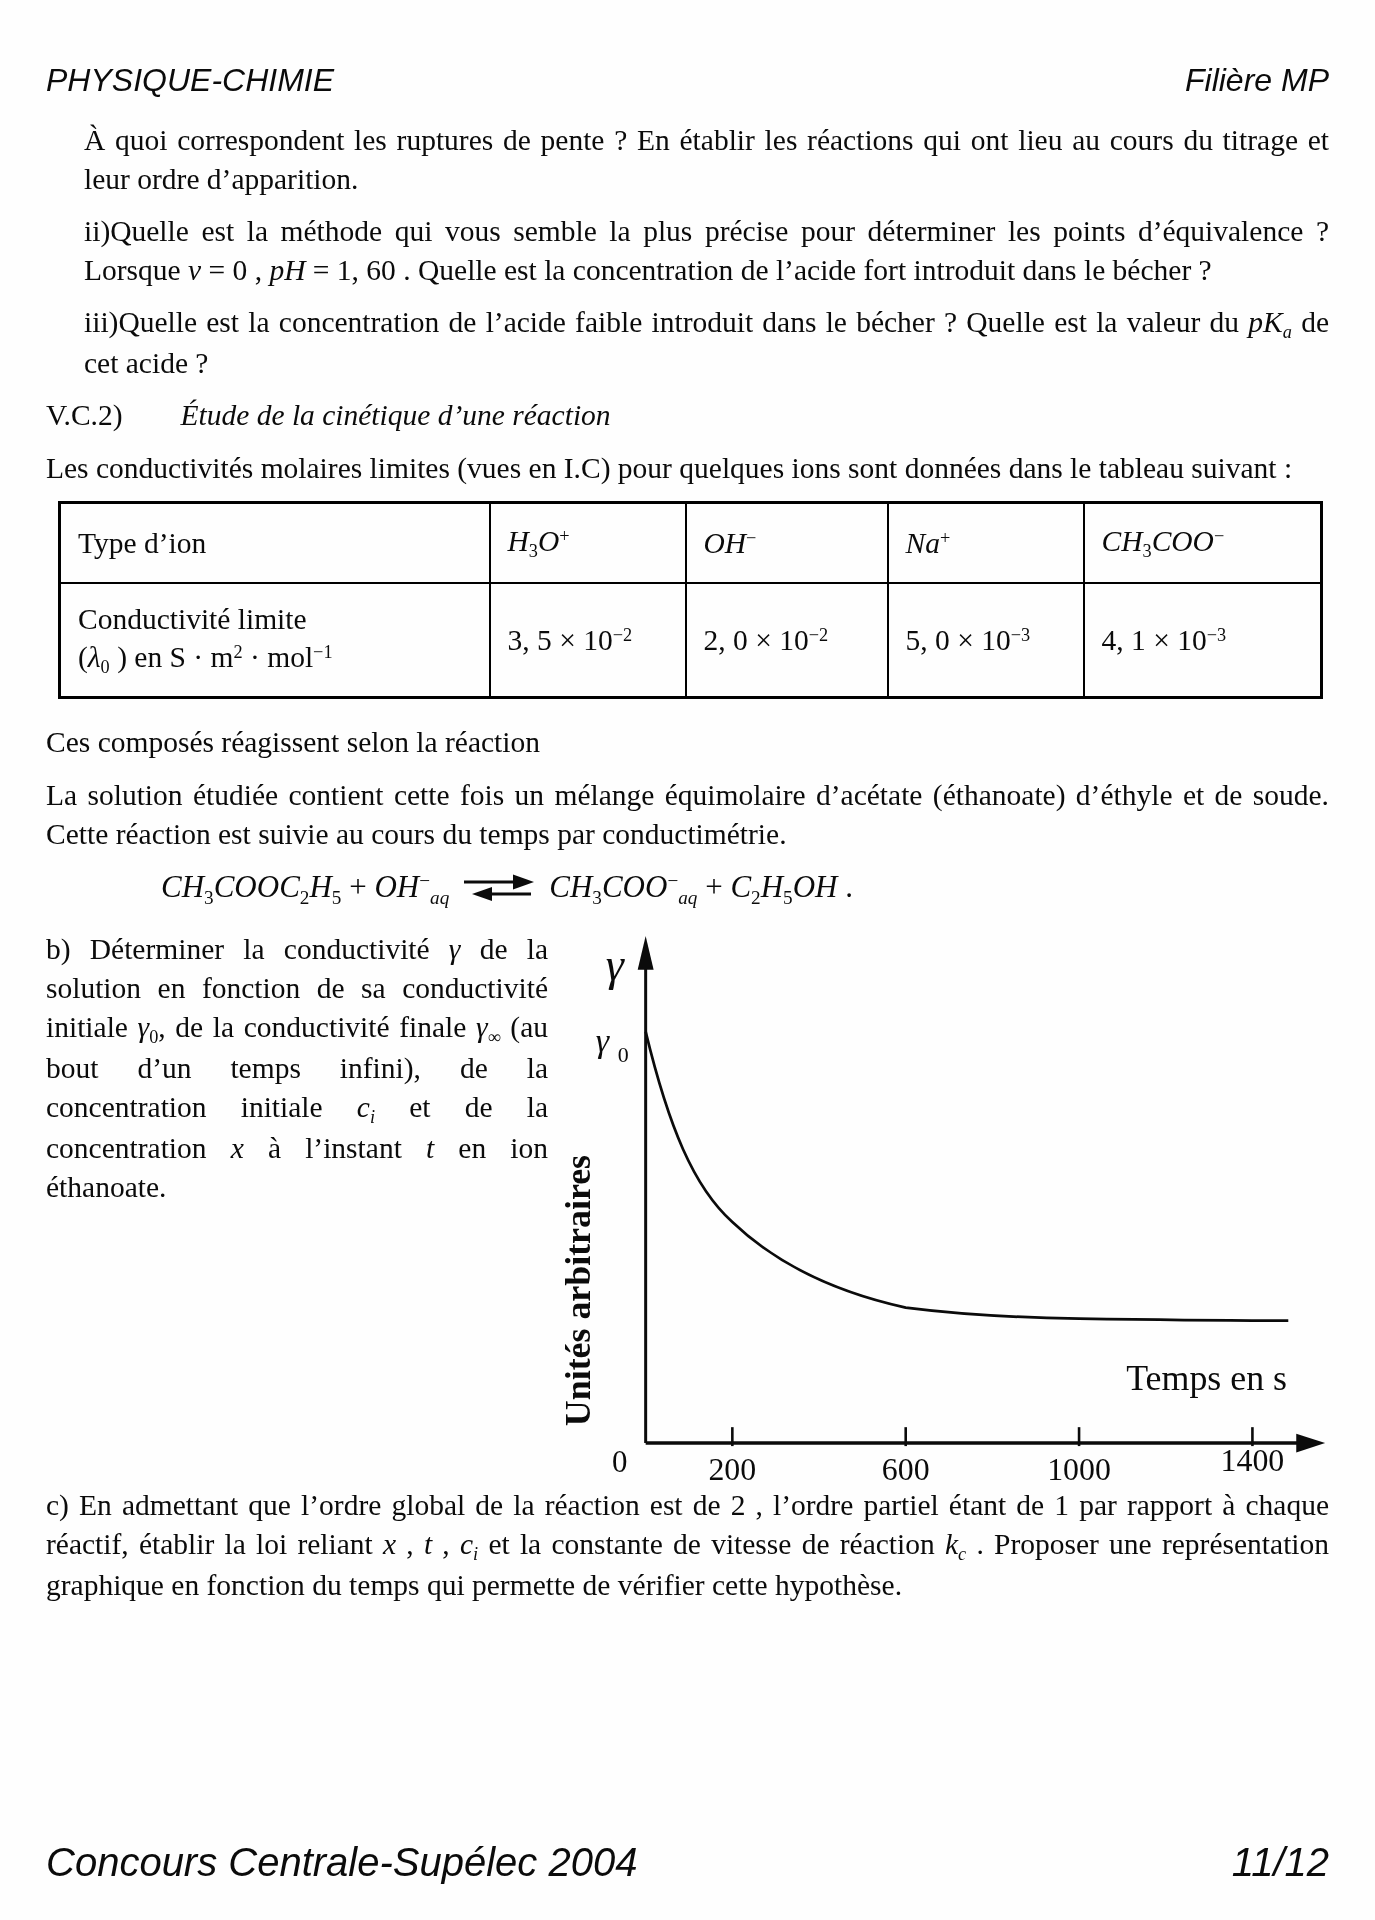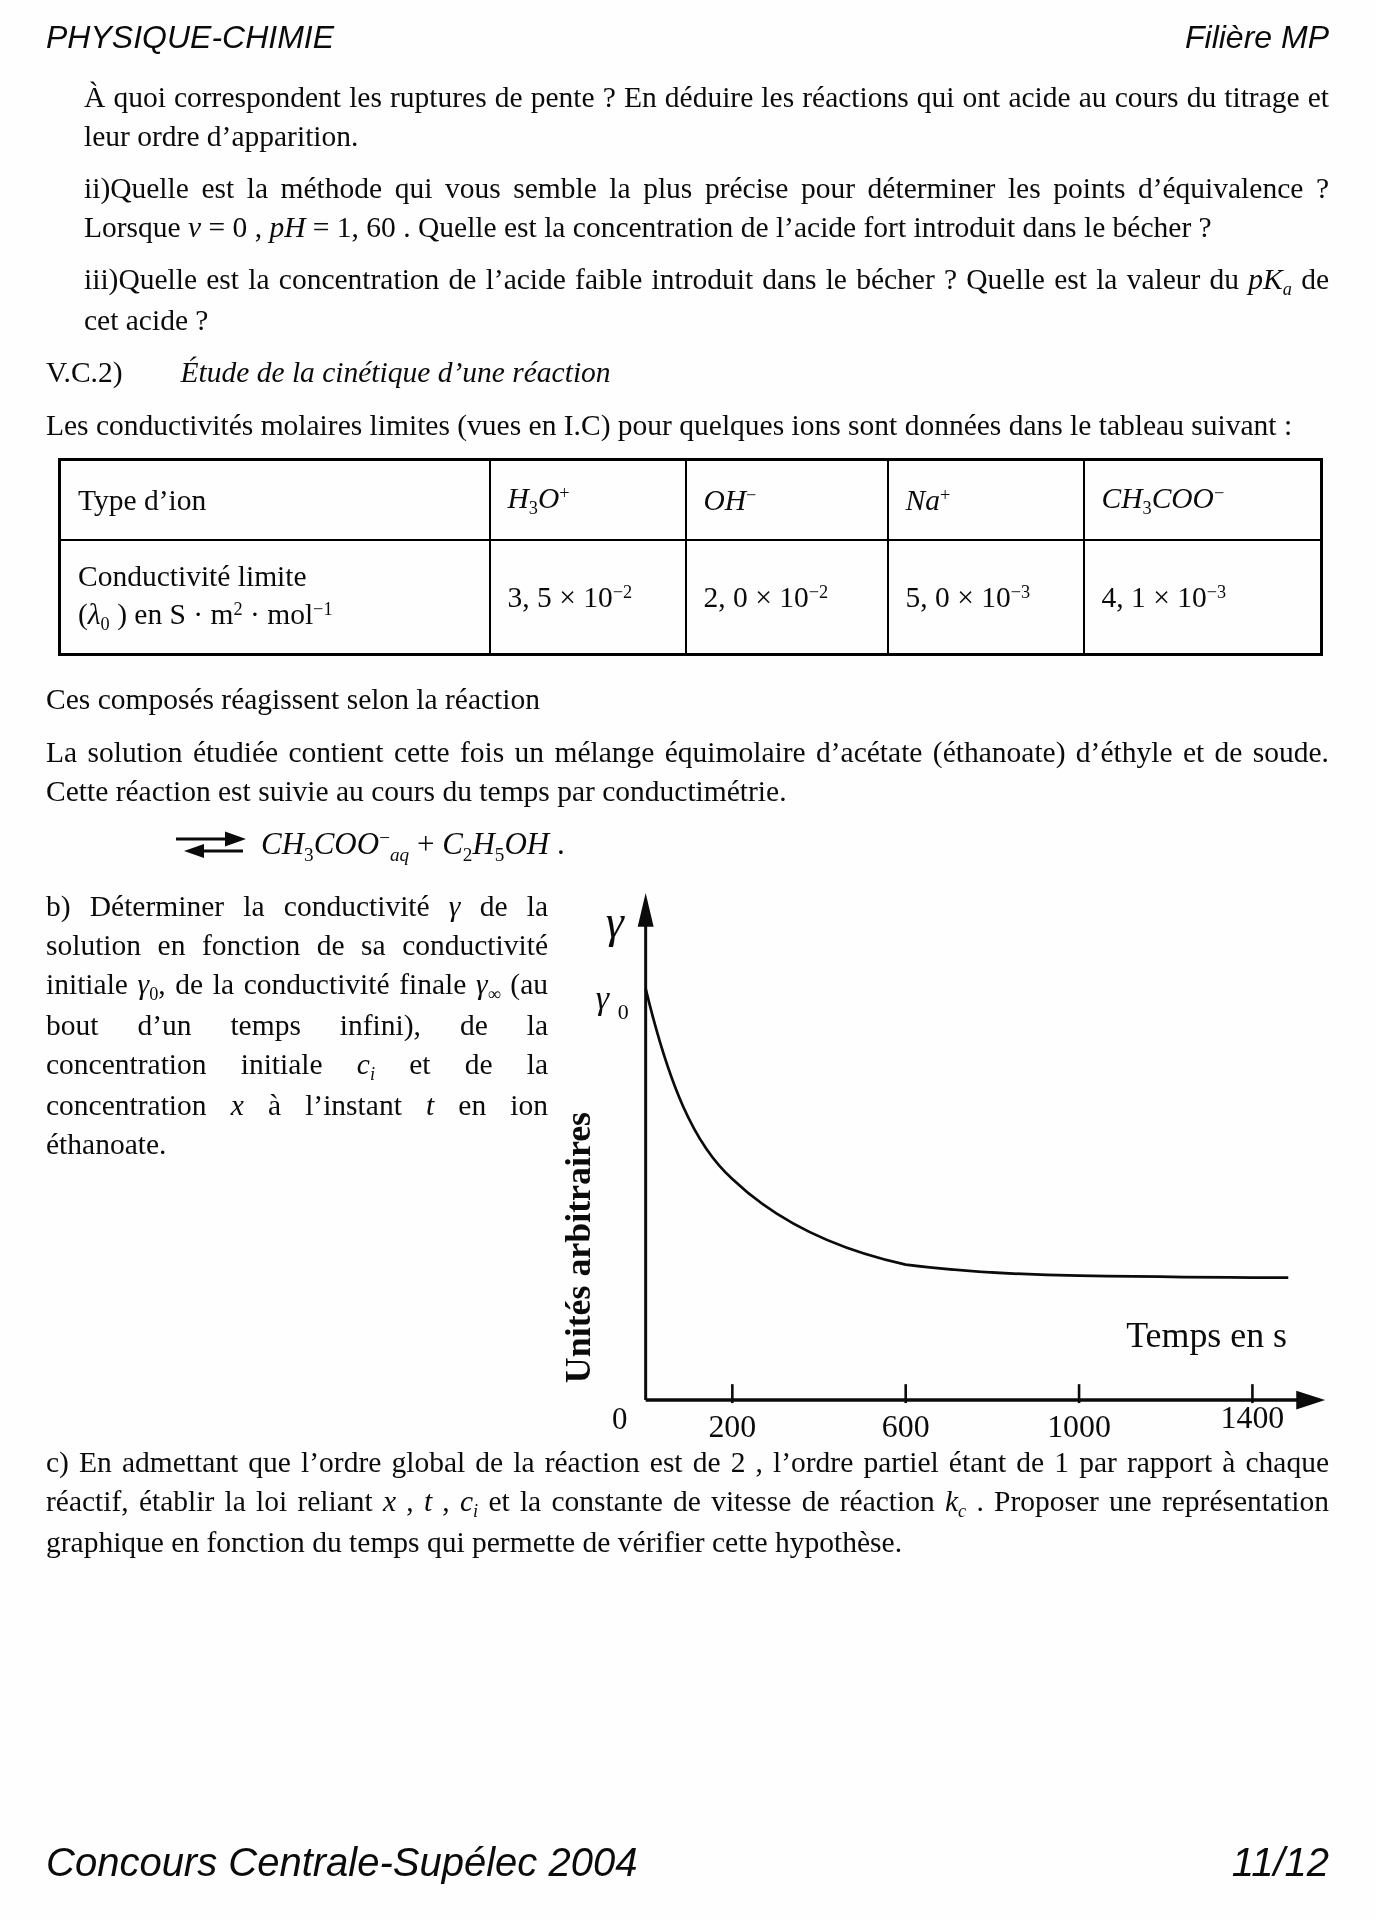--- a/index.html
+++ b/index.html
@@ -2,21 +2,21 @@
 <html lang="fr"><head>
 <meta charset="utf-8">
 <style>
   html,body{margin:0;padding:0;}
   body{
     width:1375px;height:1920px;position:relative;overflow:hidden;
     background:#fefefe;color:#0b0b0b;
     font-family:"Liberation Serif",serif;
     font-size:29.5px;line-height:1.32;
   }
-  .page{padding:16px 46px 0 46px;}
+  .page{padding:16px 46px 0 46px;margin-top:43px;}
   .doc-header{
     display:flex;justify-content:space-between;align-items:baseline;
     font-family:"Liberation Sans",sans-serif;font-style:italic;
     font-size:32px;margin-bottom:20px;
   }
   .q{padding-left:38px;text-align:justify;margin:0 0 13px 0;}
   .para{text-align:justify;margin:0 0 13px 0;}
   .section-head{margin:4px 0 14px 0;}
   .sec-title{font-style:italic;margin-left:58px;}
   
@@ -60,21 +60,21 @@
 </head>
 <body>
 
 <div class="page">
 
   <div class="doc-header">
     <span>PHYSIQUE-CHIMIE</span>
     <span>Filière MP</span>
   </div>
 
-  <p class="q"><span class="sg-p">À quoi correspondent les ruptures de pente ? En déduire les réactions qui ont acide au cours du titrage et leur ordre d’apparition.</span></p>
+  <p class="q"><span class="sg-p">À quoi correspondent les ruptures de pente ? En établir les réactions qui ont lieu au cours du titrage et leur ordre d’apparition.</span></p>
 
   <p class="q"><span class="sg-p">ii)Quelle est la méthode qui vous semble la plus précise pour déterminer les points d’équivalence ? Lorsque </span><span class="sg-i">v</span><span class="sg-p"> = 0 , </span><span class="sg-i">pH</span><span class="sg-p"> = 1, 60 . Quelle est la concentration de l’acide fort introduit dans le bécher ?</span></p>
 
   <p class="q"><span class="sg-p">iii)Quelle est la concentration de l’acide faible introduit dans le bécher ? Quelle est la valeur du </span><span class="sg-i">pK</span><span class="sg-isub">a</span><span class="sg-p"> de cet acide ?</span></p>
 
   <div class="section-head">
     <span class="sec-num">V.C.2)</span><span class="sec-title">Étude de la cinétique d’une réaction</span>
   </div>
 
   <p class="para"><span class="sg-p">Les conductivités molaires limites (vues en I.C) pour quelques ions sont données dans le tableau suivant :</span></p>
@@ -106,20 +106,21 @@
       <td><span class="sg-p">4, 1 × 10</span><span class="sg-sup">−3</span></td>
     </tr>
   </tbody>
     </table>
 
   <p class="para" style="margin-bottom:14px;"><span class="sg-p">Ces composés réagissent selon la réaction</span></p>
 
   <p class="para"><span class="sg-p">La solution étudiée contient cette fois un mélange équimolaire d’acétate (éthanoate) d’éthyle et de soude. Cette réaction est suivie au cours du temps par conductimétrie.</span></p>
 
   <div class="equation">
+    <span><span class="sg-i">CH</span><span class="sg-sub">3</span><span class="sg-i">COOC</span><span class="sg-sub">2</span><span class="sg-i">H</span><span class="sg-sub">5</span><span class="sg-p"> + </span><span class="sg-i">OH</span><span class="sg-sup">−</span><span class="sg-isub">aq</span></span>
     <svg class="eq-arrow" width="72" height="30" viewBox="0 0 72 30" aria-hidden="true">
       <line x1="1" y1="9" x2="53" y2="9" stroke="#0b0b0b" stroke-width="3.2"></line>
       <polygon points="71,9 50,1.5 50,16.5" fill="#0b0b0b"></polygon>
       <line x1="25" y1="21" x2="68" y2="21" stroke="#0b0b0b" stroke-width="3.2"></line>
       <polygon points="9,21 29,14 29,28" fill="#0b0b0b"></polygon>
     </svg>
     <span><span class="sg-i">CH</span><span class="sg-sub">3</span><span class="sg-i">COO</span><span class="sg-sup">−</span><span class="sg-isub">aq</span><span class="sg-p"> + </span><span class="sg-i">C</span><span class="sg-sub">2</span><span class="sg-i">H</span><span class="sg-sub">5</span><span class="sg-i">OH</span><span class="sg-p"> .</span></span>
   </div>
 
   <div class="two-col">

